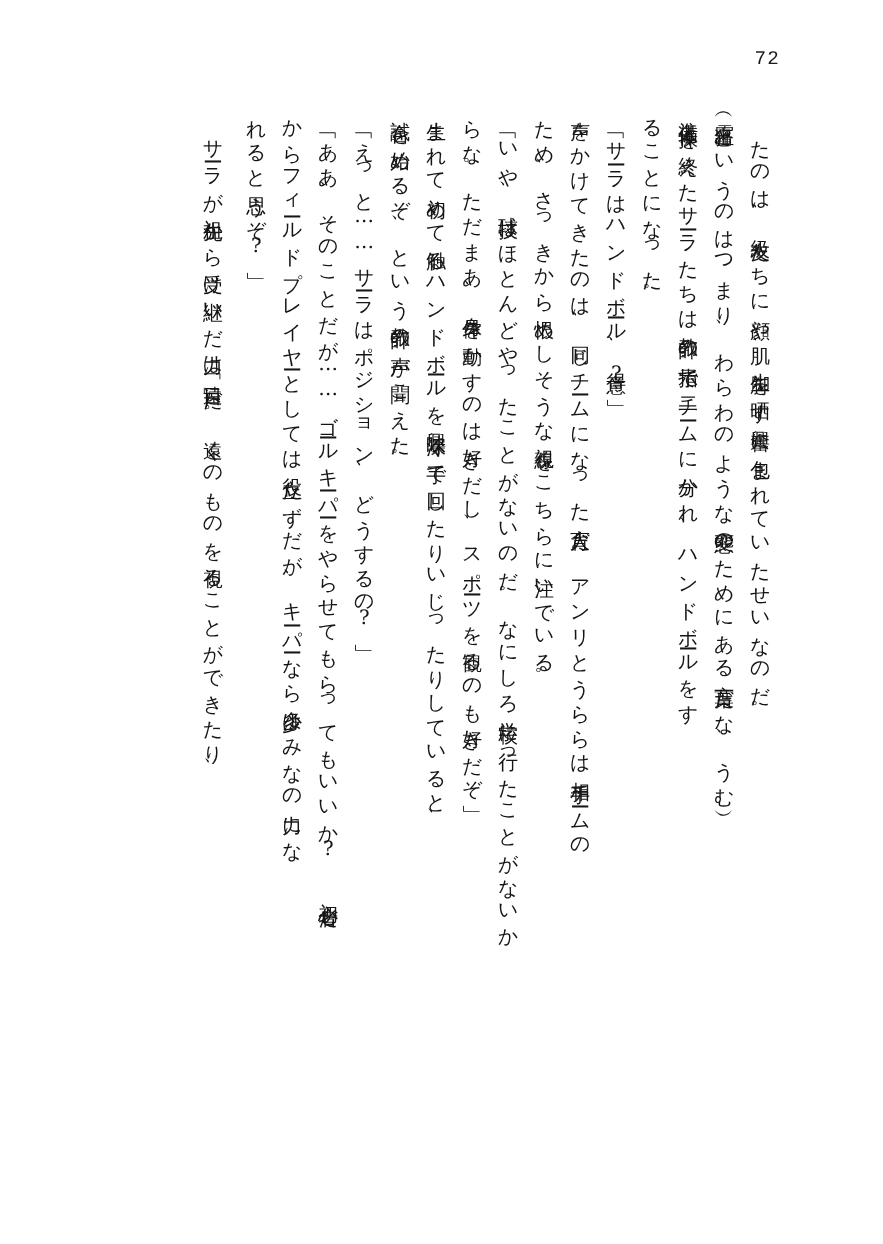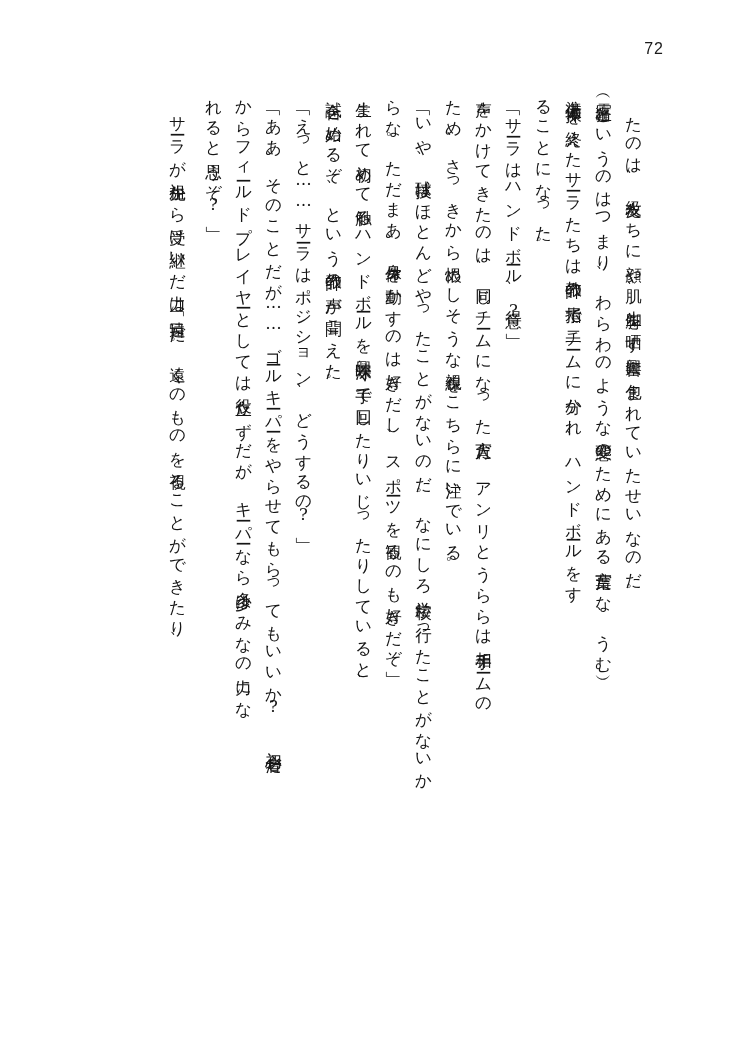--- a/index.html
+++ b/index.html
@@ -15,25 +15,25 @@
     position: relative;
     width: 736px;
     height: 1037px;
     background: #ffffff;
     overflow: hidden;
     box-sizing: border-box;
   }
   .page-number {
     position: absolute;
     top: 40px;
-    right: 72px;
+    right: 86px;
     font-size: 16px;
     letter-spacing: 1px;
     color: #1a1a1a;
-    font-family: Liberation Sans, sans-serif;
+    font-family: Liberation Mono, monospace;
   }
   .text-block {
     position: absolute;
     top: 88px;
     left: 56px;
     right: 88px;
     height: 880px;
     display: flex;
     flex-direction: row-reverse;
     align-items: flex-start;

